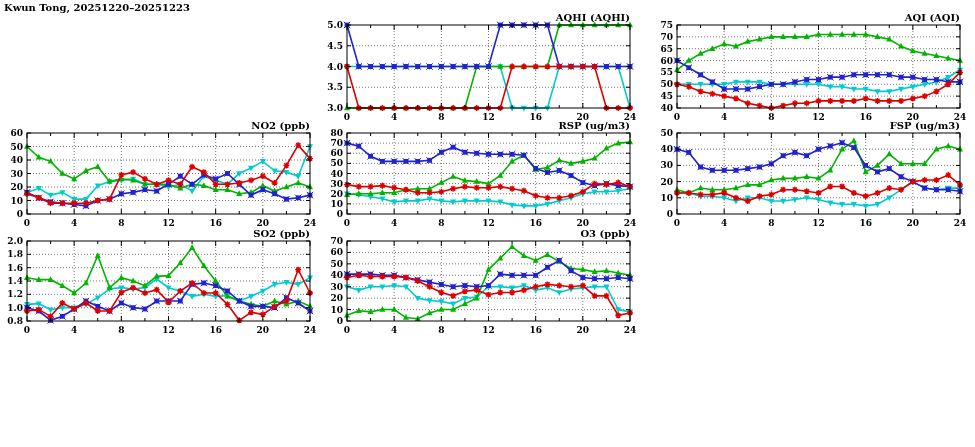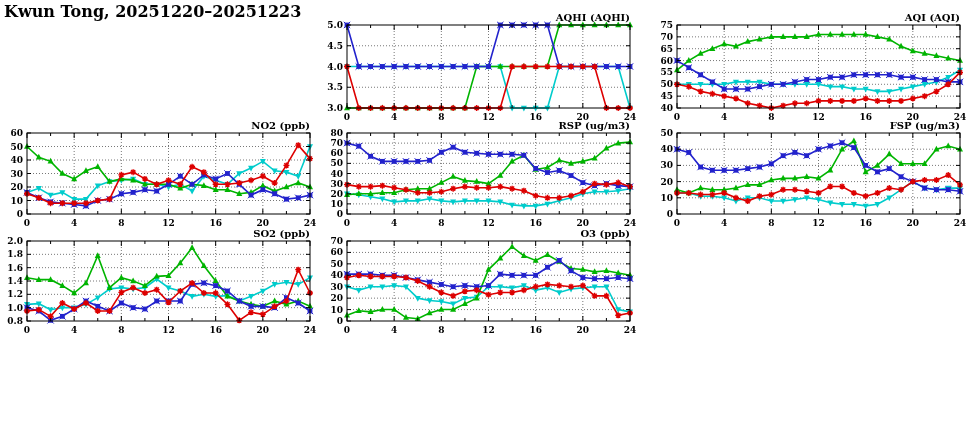--- a/index.html
+++ b/index.html
@@ -1,18 +1,18 @@
 <!DOCTYPE html>
 <html><head>
 <meta charset="utf-8">
 <style>
   html,body{margin:0;padding:0;background:#fff;}
   .page{position:relative;width:975px;height:447px;background:#ffffff;overflow:hidden;
         font-family:"DejaVu Serif", serif;}
-  .main-title{position:absolute;left:4px;top:2px;font-size:16px;font-weight:bold;color:#000;}
+  .main-title{position:absolute;left:4px;top:2px;font-size:10px;font-weight:bold;color:#000;}
   .chart-svg{position:absolute;}
   text{font-family:"DejaVu Serif", serif;}
 </style>
 </head>
 <body>
 
 <div class="page">
   <div class="main-title">Kwun Tong, 20251220–20251223</div>
   <div id="charts">
       <svg width="326" height="119" class="chart-svg" style="left: 320px; top: 12px;">

